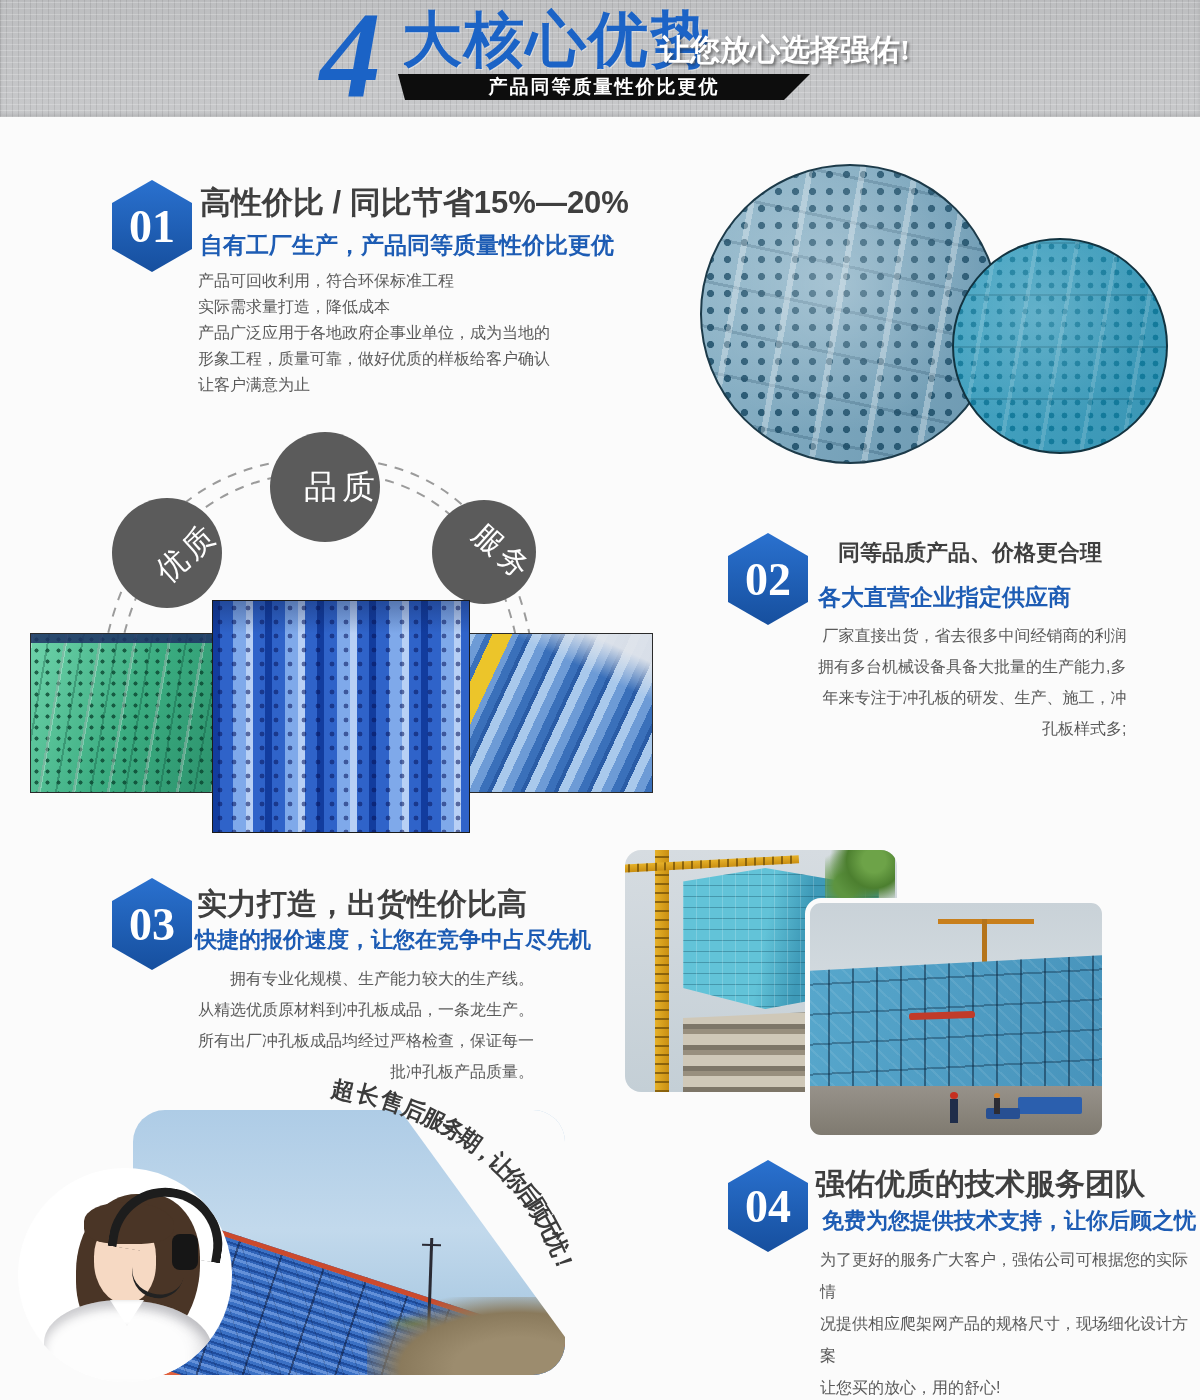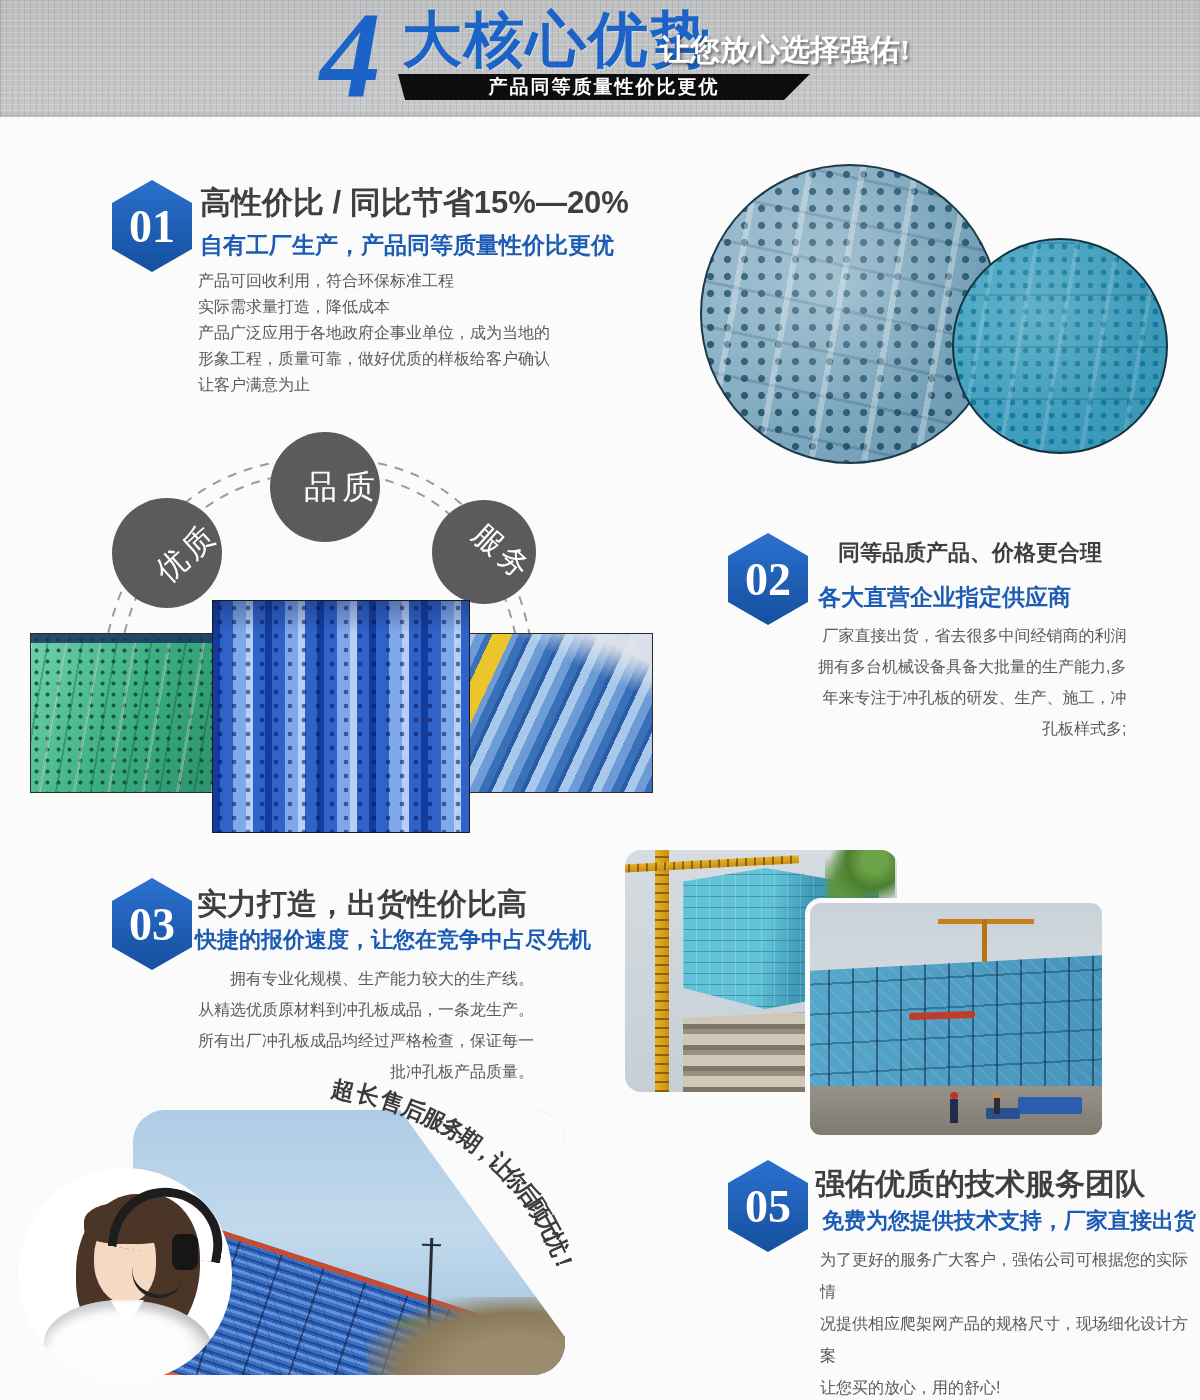--- a/index.html
+++ b/index.html
@@ -270,24 +270,24 @@
     <div class="pb-wall"></div>
     <div class="pb-banner"></div>
     <div class="pb-ground"></div>
     <div class="pb-stack1"></div>
     <div class="pb-stack2"></div>
     <div class="pb-worker"></div>
     <div class="pb-worker2"></div>
   </div>
 
   <div class="hex hex4">
-    <span>05</span>
+    <span>04</span>
   </div>
   <div class="sec-title t4">强佑优质的技术服务团队</div>
-  <div class="sec-sub u4">免费为您提供技术支持，厂家直接出货</div>
+  <div class="sec-sub u4">免费为您提供技术支持，让你后顾之忧</div>
   <div class="sec-body b4">为了更好的服务广大客户，强佑公司可根据您的实际情
 况提供相应爬架网产品的规格尺寸，现场细化设计方案
 让您买的放心，用的舒心!</div>
 
   <div class="fence">
     <div class="fence-mesh">
       <div class="fr fr1"></div>
       <div class="fr fr2"></div>
       <div class="fr fr3"></div>
     </div>

